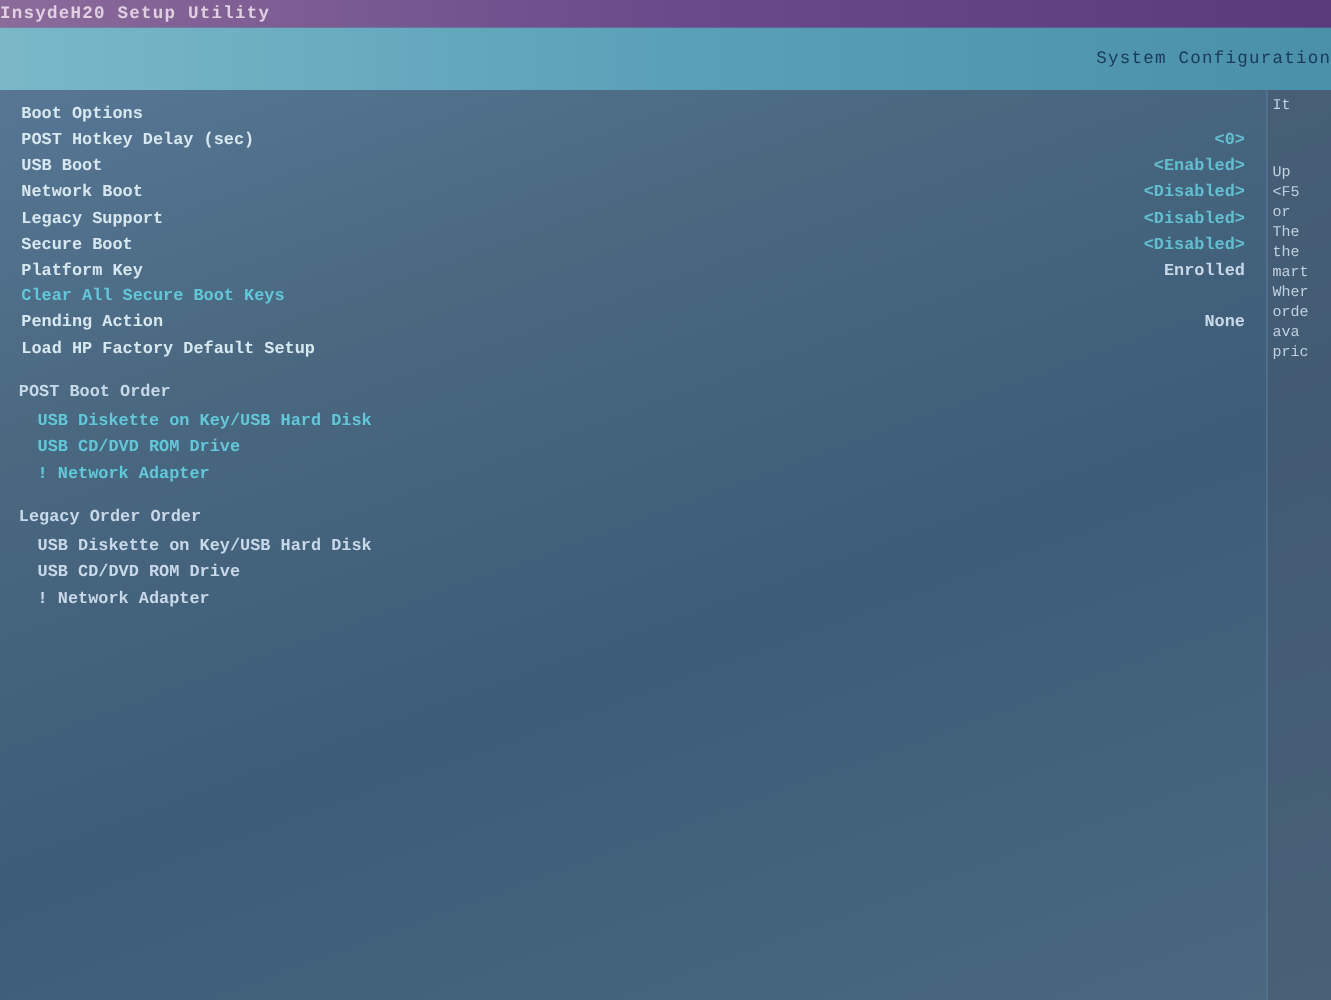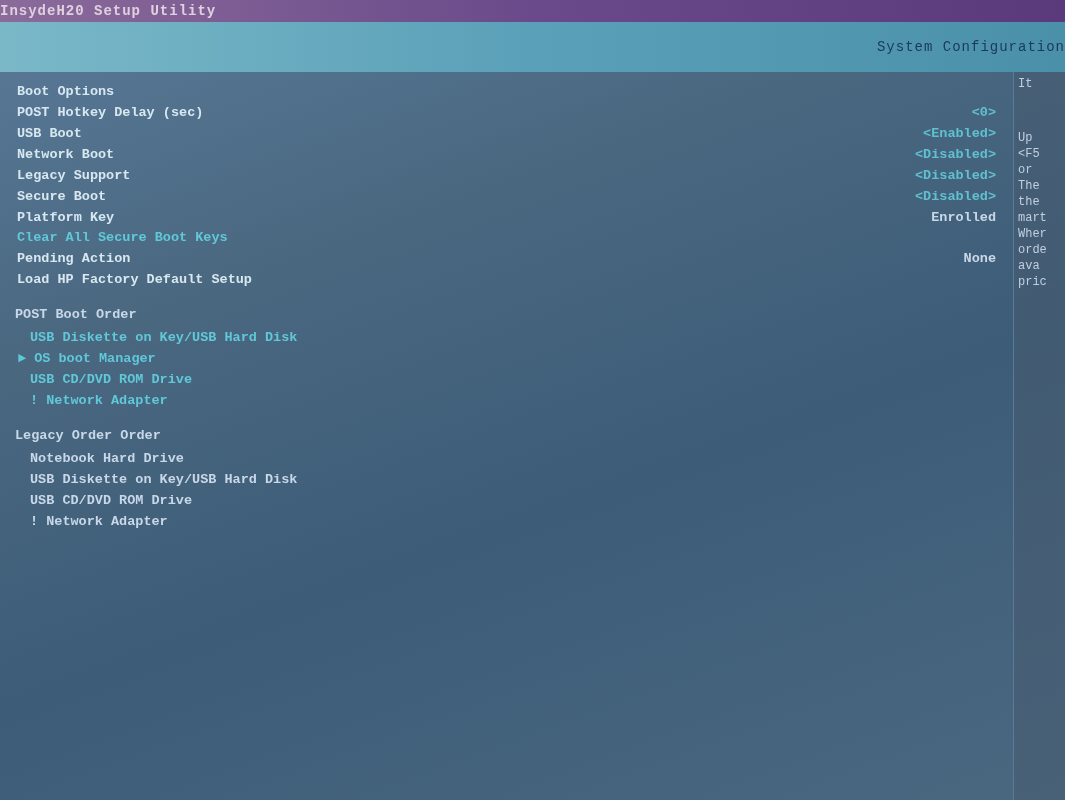--- a/index.html
+++ b/index.html
@@ -190,39 +190,33 @@
         <span class="menu-value"></span>
       </div>
 
       <div style="margin-top: 14px;">
         <div class="section-header">POST Boot Order</div>
 
         <div class="boot-order-item" style="color:#60c8d8; padding-left: 15px;">
           USB Diskette on Key/USB Hard Disk
         </div>
 
-        <div style="color:#60c8d8; padding-left: 3px;">
-          ► OS boot Manager
-        </div>
 
         <div class="boot-order-item" style="color:#60c8d8; padding-left: 15px;">
           USB CD/DVD ROM Drive
         </div>
 
         <div class="boot-order-item" style="color:#60c8d8; padding-left: 15px;">
           ! Network Adapter
         </div>
       </div>
 
       <div style="margin-top: 14px;">
         <div class="section-header">Legacy Order Order</div>
 
-        <div class="legacy-order-item">
-          Notebook Hard Drive
-        </div>
 
         <div class="legacy-order-item">
           USB Diskette on Key/USB Hard Disk
         </div>
 
         <div class="legacy-order-item">
           USB CD/DVD ROM Drive
         </div>
 
         <div class="legacy-order-item">

